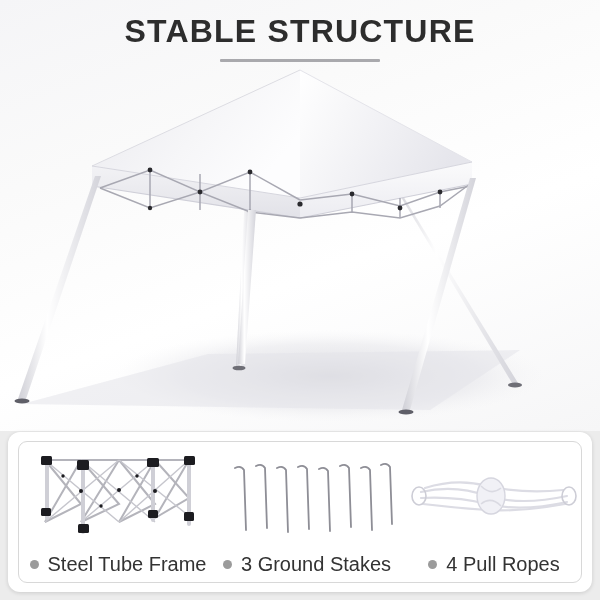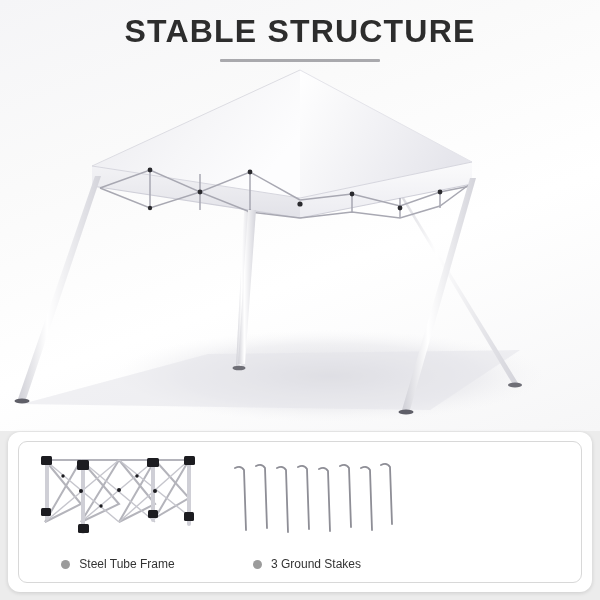--- a/index.html
+++ b/index.html
@@ -125,21 +125,21 @@
 
   .bullet {
     width: 9px;
     height: 9px;
     border-radius: 50%;
     background: #9b9b9b;
     flex: 0 0 auto;
   }
 
   .part-label-text {
-    font-size: 12px;
+    font-size: 20px;
     color: #333333;
     line-height: 18px;
     white-space: nowrap;
   }
 </style>
 </head>
 <body>
 
 <div id="page">
 
@@ -298,18 +298,42 @@
                 <path d="M 172 19 q 6 -3 9 2 L 183 78"></path>
               </g>
             </svg>
           </div>
           <div class="part-label">
             <span class="bullet"></span>
             <span class="part-label-text">3 Ground Stakes</span>
           </div>
         </div>
 
+        <div class="part part-2">
+          <div class="part-art">
+            <svg viewBox="0 0 178 104" xmlns="http://www.w3.org/2000/svg">
+              <g stroke="#dcdce4" stroke-width="2.2" fill="none" stroke-linecap="round">
+                <path d="M 16 46 q 34 -8 66 4 q 34 10 80 0"></path>
+                <path d="M 16 52 q 34 -2 66 6 q 34 8 80 -2"></path>
+                <path d="M 18 58 q 34 4 64 6 q 34 2 78 -6"></path>
+                <path d="M 20 42 q 32 -10 62 -2 q 36 8 76 4"></path>
+              </g>
+              <g stroke="#cdcdd6" stroke-width="1.6" fill="none">
+                <ellipse cx="14" cy="50" rx="7" ry="9"></ellipse>
+                <ellipse cx="164" cy="50" rx="7" ry="9"></ellipse>
+              </g>
+              <g>
+                <ellipse cx="86" cy="50" rx="14" ry="18" fill="#f1f1f6" stroke="#d6d6df" stroke-width="1.4"></ellipse>
+                <path d="M 76 40 q 10 10 20 2 M 76 58 q 10 -8 20 2" stroke="#dadae2" stroke-width="1.6" fill="none"></path>
+              </g>
+            </svg>
+          </div>
+          <div class="part-label">
+            <span class="bullet"></span>
+            <span class="part-label-text">4 Pull Ropes</span>
+          </div>
+        </div>
 
       </div>
     </div>
   </div>
 
 </div>
 
 </body></html>

